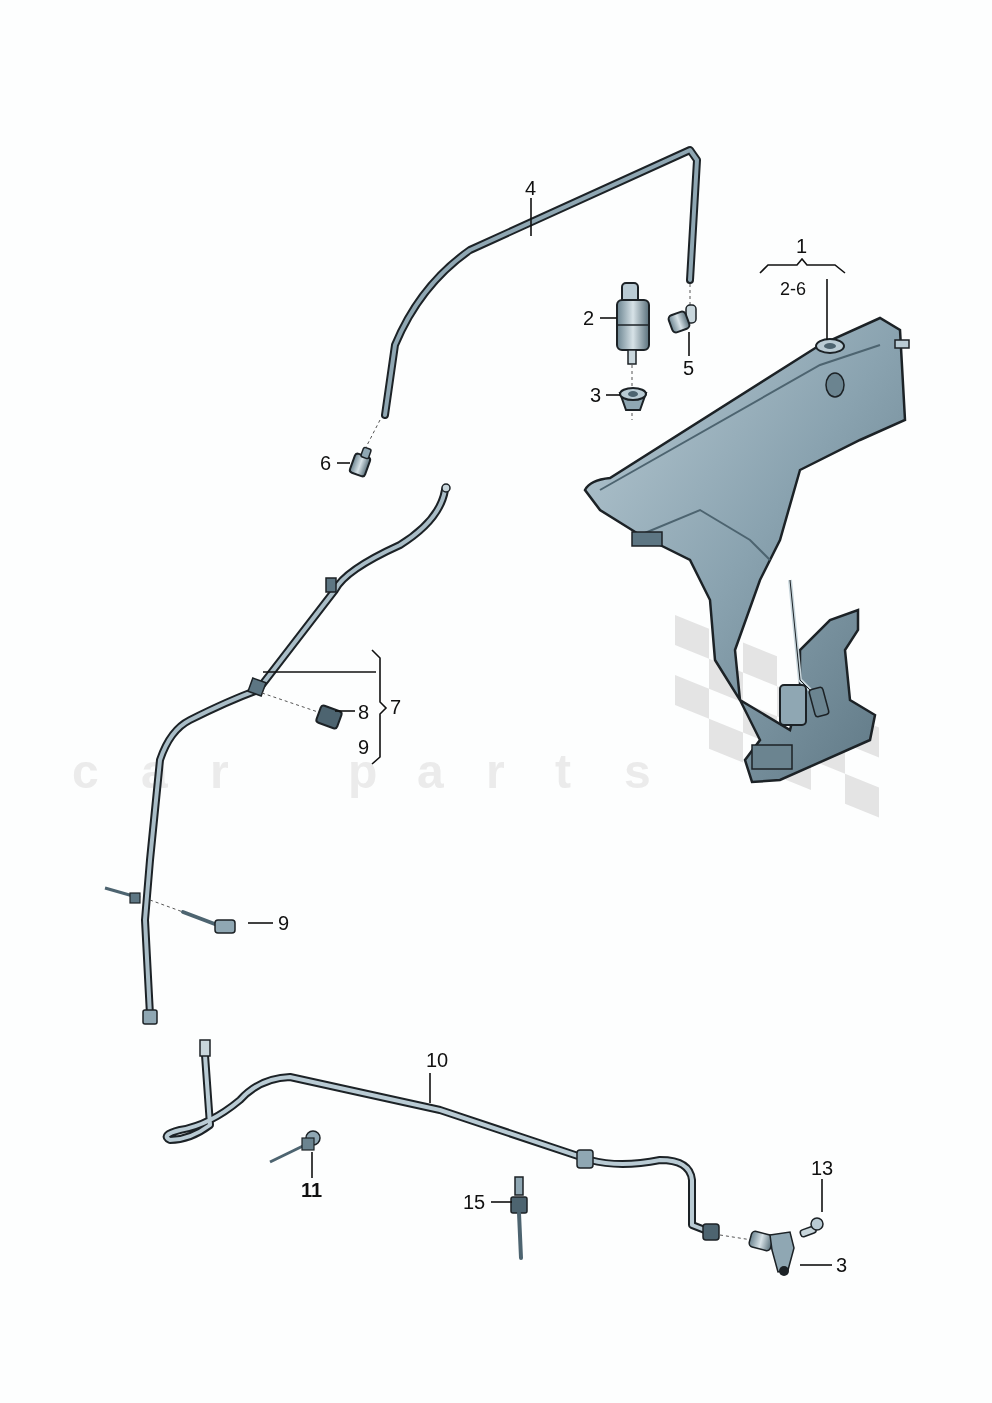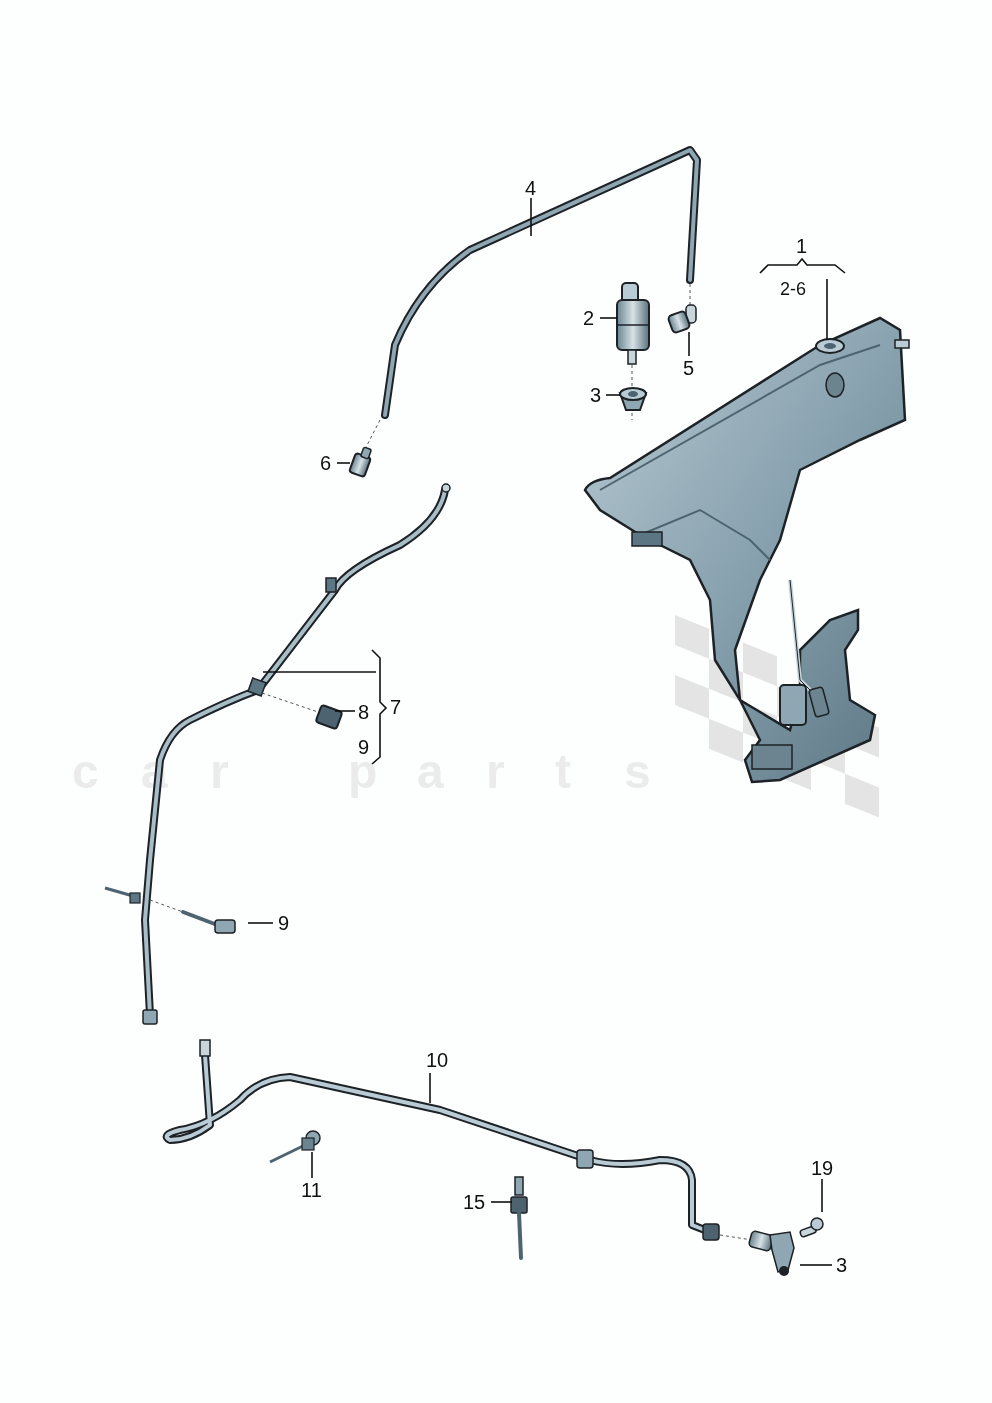--- a/index.html
+++ b/index.html
@@ -191,18 +191,18 @@
   <div class="callout" style="left:583px;top:308px;">2</div>
   <div class="callout" style="left:590px;top:385px;">3</div>
   <div class="callout" style="left:525px;top:178px;">4</div>
   <div class="callout" style="left:683px;top:358px;">5</div>
   <div class="callout" style="left:320px;top:453px;">6</div>
   <div class="callout" style="left:390px;top:697px;">7</div>
   <div class="callout" style="left:358px;top:702px;">8</div>
   <div class="callout" style="left:358px;top:737px;">9</div>
   <div class="callout" style="left:278px;top:913px;">9</div>
   <div class="callout" style="left:426px;top:1050px;">10</div>
-  <div class="callout" style="left:301px;top:1180px;">11</div>
+  <div class="callout" style="left:301px;top:1180px;font-weight:bold;">11</div>
   <div class="callout" style="left:463px;top:1192px;">15</div>
   <div class="callout" style="left:836px;top:1255px;">3</div>
-  <div class="callout" style="left:811px;top:1158px;">19</div>
+  <div class="callout" style="left:811px;top:1158px;">13</div>
 
 </div>
 
 </body></html>

